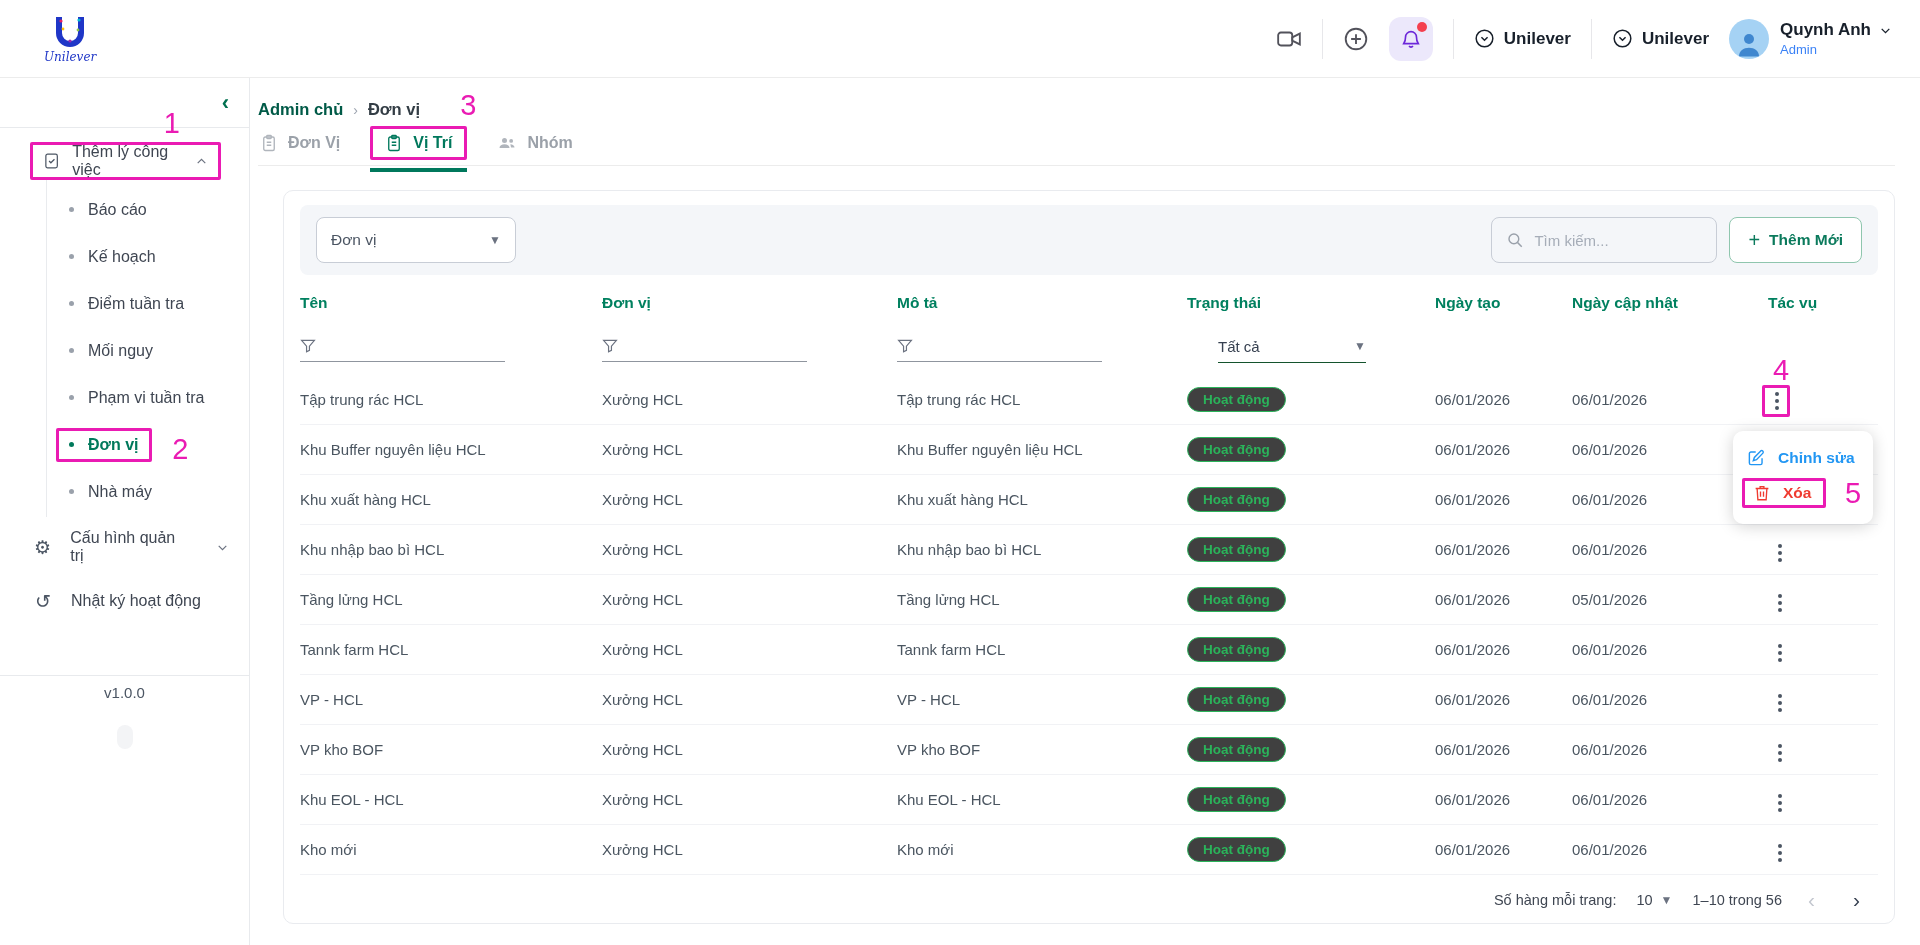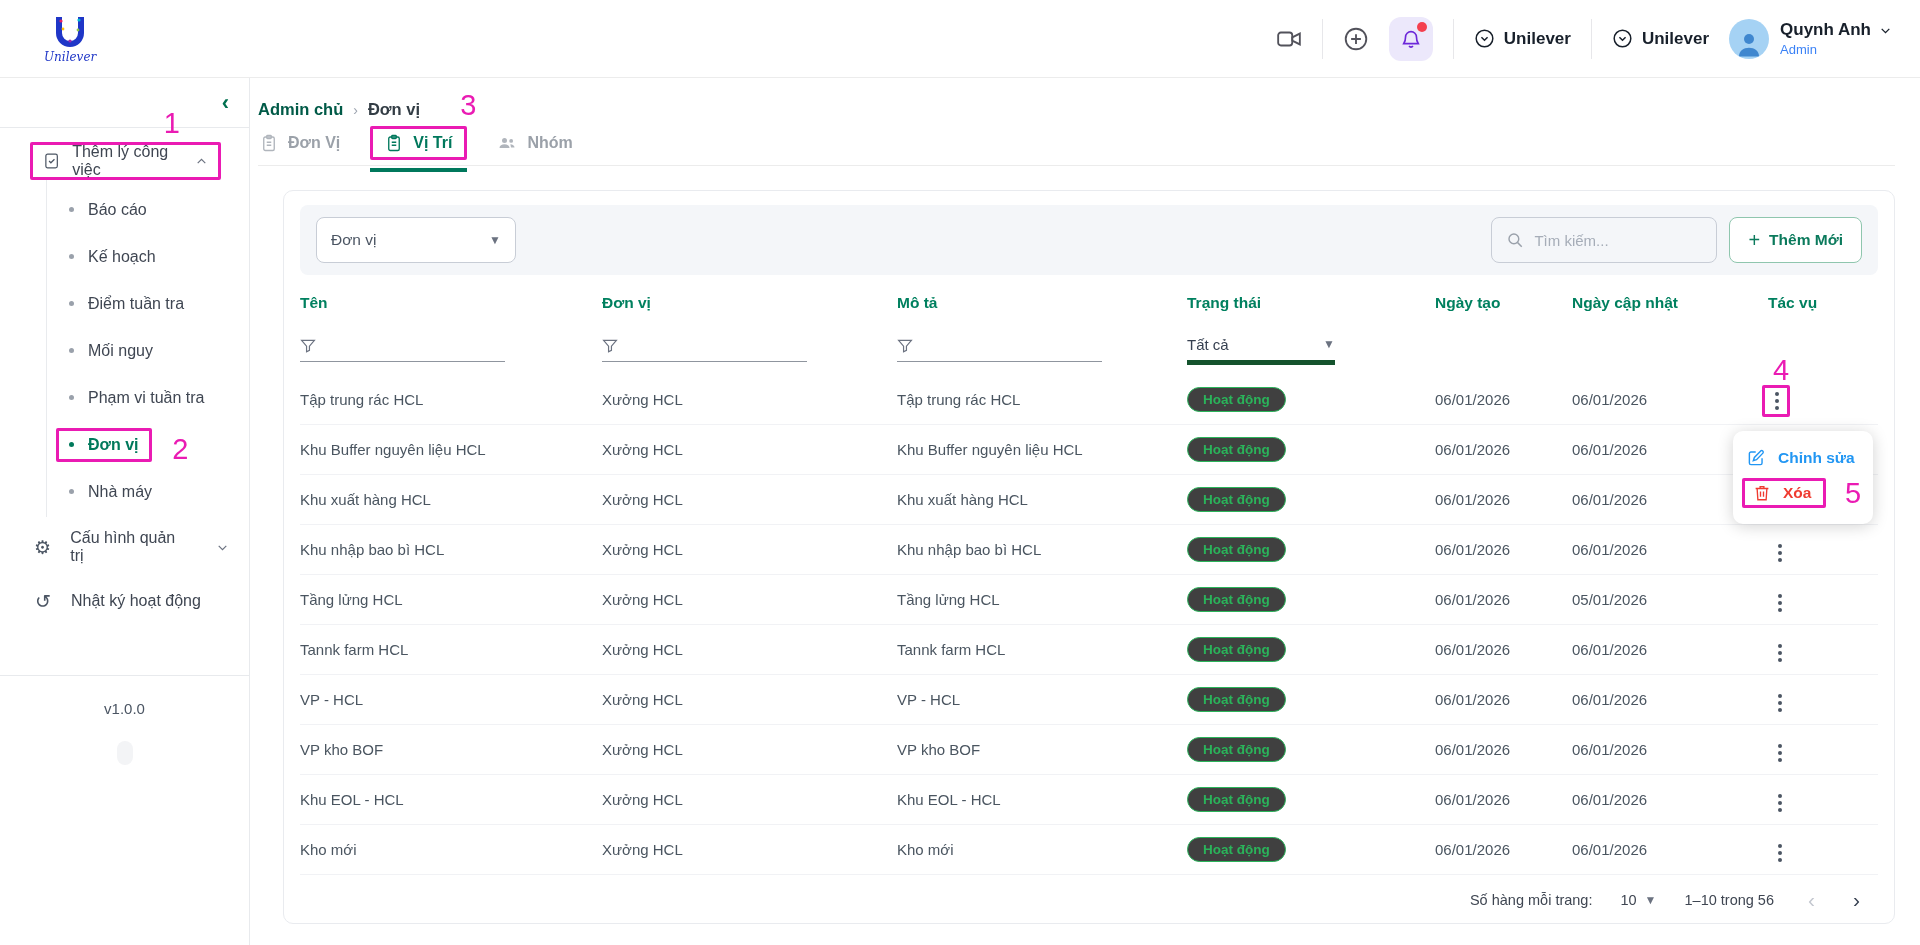--- a/index.html
+++ b/index.html
@@ -44,21 +44,21 @@
   .bullet { width:5px; height:5px; border-radius:50%; background:#9aa1ab; flex:none; }
   .child-inner.active { color:#00795b; font-weight:700; }
   .child-inner.active .bullet { background:#00795b; }
   .child-inner.annotated { border-color:var(--pink); }
   .menu-item { height:48px; display:flex; align-items:center; gap:17px; padding:0 20px 0 32px;
                font-size:16px; color:#3f4652; cursor:pointer; margin-top:6px; }
   .micon { width:22px; display:inline-flex; justify-content:center; color:#4b5563; font-size:19px; }
   .mchev { color:#6b7280; margin-left:10px; }
   .sfoot { position:absolute; left:0; right:0; top:597px; }
   .sdiv { border-top:1px solid #e8eaed; }
-  .version { text-align:center; font-size:15px; color:#4b5563; margin-top:24px; }
+  .version { text-align:center; font-size:15px; color:#4b5563; margin-top:8px; }
   .blob { width:16px; height:24px; border-radius:8px; background:#f3f4f6; margin:24px auto 0; }
 
   
   .main { flex:1; padding:22px 25px 0 8px; background:#fff; }
   .breadcrumb { display:flex; align-items:center; gap:10px; font-size:16.5px; }
   .bc-home { color:#005a47; font-weight:700; cursor:pointer; }
   .bc-sep { color:#9ca3af; font-size:14px; }
   .bc-cur { color:#333d45; font-weight:700; }
 
   .tabs { display:flex; align-items:center; gap:30px; margin-top:14px; padding:0 0 12px 2px;
@@ -86,31 +86,31 @@
              align-items:center; gap:9px; cursor:pointer; }
   .plus { font-size:20px; font-weight:400; line-height:1; }
 
   .table { padding:0 16px; }
   .grid { display:grid; grid-template-columns:302px 295px 290px 248px 137px 196px 1fr; align-items:center; }
   .thead-row { height:44px; margin-top:6px; }
   .th { font-size:15.5px; font-weight:700; color:#00805f; }
   .tfilter-row { height:50px; }
   .f-underline { width:205px; border-bottom:1px solid #8f959e; display:flex; align-items:center; gap:8px;
                  padding-bottom:7px; }
-  .status-select { width:148px; border-bottom:5px solid #14532d; display:flex; align-items:center;
-                   justify-content:space-between; padding-bottom:7px; font-size:15px; color:#374151; cursor:pointer; }
+  .status-select { width:148px; border-bottom:1px solid #14532d; display:flex; align-items:center;
+                   justify-content:space-between; padding-bottom:7px; font-size:15px; color:#374151; cursor:pointer;margin-left:31px; }
   .trow { height:50px; border-bottom:1px solid #f1f2f5; font-size:15px; color:#4a5560; }
   .badge { display:inline-block; padding:4px 15px; border:1px solid #2ab45a; color:#2ab45a; border-radius:14px;
            font-size:13.5px; font-weight:700; background:#404040; }
   .kebab { display:inline-flex; flex-direction:column; align-items:center; gap:3px; padding:4px 8px;
            cursor:pointer; margin-left:2px; }
   .kebab i { width:4px; height:4px; border-radius:50%; background:#4b5563; display:block; }
   .kebab-box { position:relative; display:inline-flex; border:3px solid var(--pink); border-radius:2px; margin-left:-6px; }
 
-  .tfooter { height:50px; display:flex; align-items:center; justify-content:flex-end; gap:28px;
+  .tfooter { height:50px; display:flex; align-items:center; justify-content:flex-end; gap:20px;
              font-size:14.5px; color:#3f4652; padding-right:12px; }
   .pp { display:flex; align-items:center; gap:8px; cursor:pointer; }
   .pgbtn { font-size:21px; cursor:pointer; color:#374151; padding:0 6px; }
   .pgbtn.disabled { color:#c3c7cf; cursor:default; }
   .pg-group { display:flex; align-items:center; gap:26px; }
 
   
   .popup { position:absolute; left:1733px; top:431px; width:140px; background:#fff; border-radius:10px;
            box-shadow:0 2px 16px rgba(0,0,0,.18); padding:10px 0 16px; z-index:40; }
   .pitem { display:flex; align-items:center; gap:12px; padding:7px 14px; font-size:15.5px; font-weight:600; cursor:pointer; }

